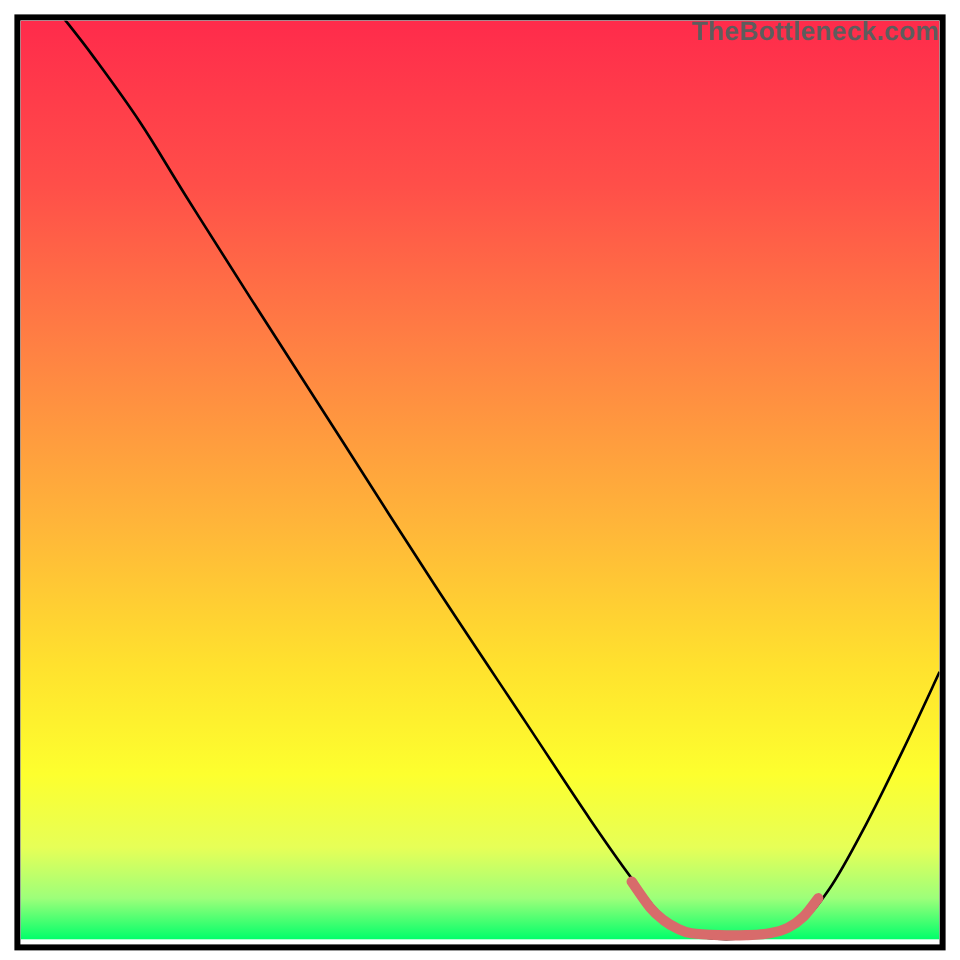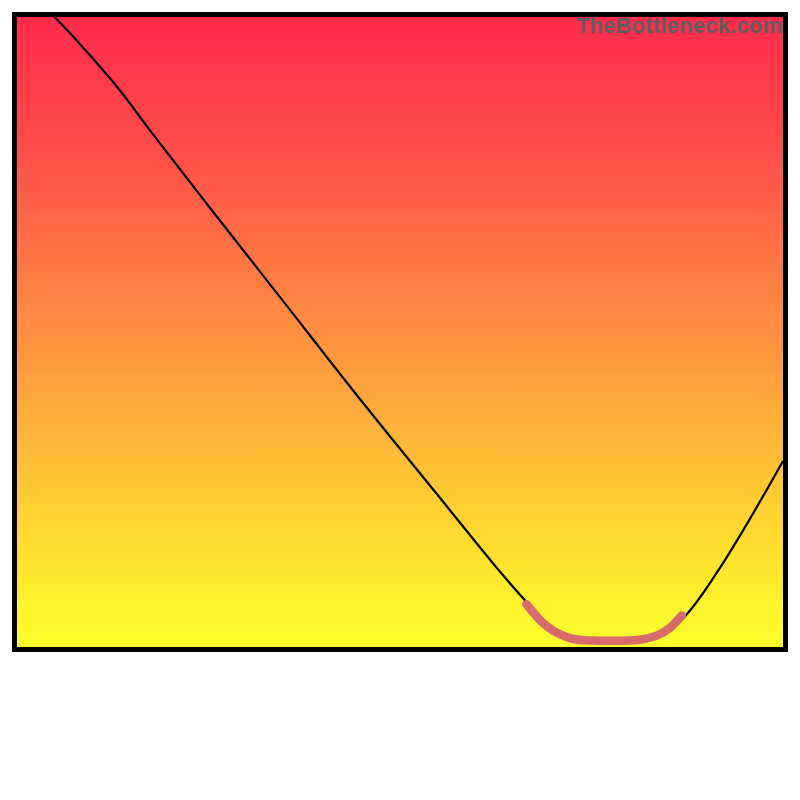--- a/index.html
+++ b/index.html
@@ -14,21 +14,21 @@
   .chart-wrap {
     position: relative;
     width: 800px;
     height: 800px;
   }
   .plot-area {
     position: absolute;
     left: 12px;
     top: 12px;
     width: 776px;
-    height: 640px;
+    height: 780px;
     box-sizing: border-box;
     border: 5px solid #000;
     overflow: hidden;
   }
   .gradient-bg {
     position: absolute;
     inset: 0;
   }
   .watermark {
     position: absolute;

